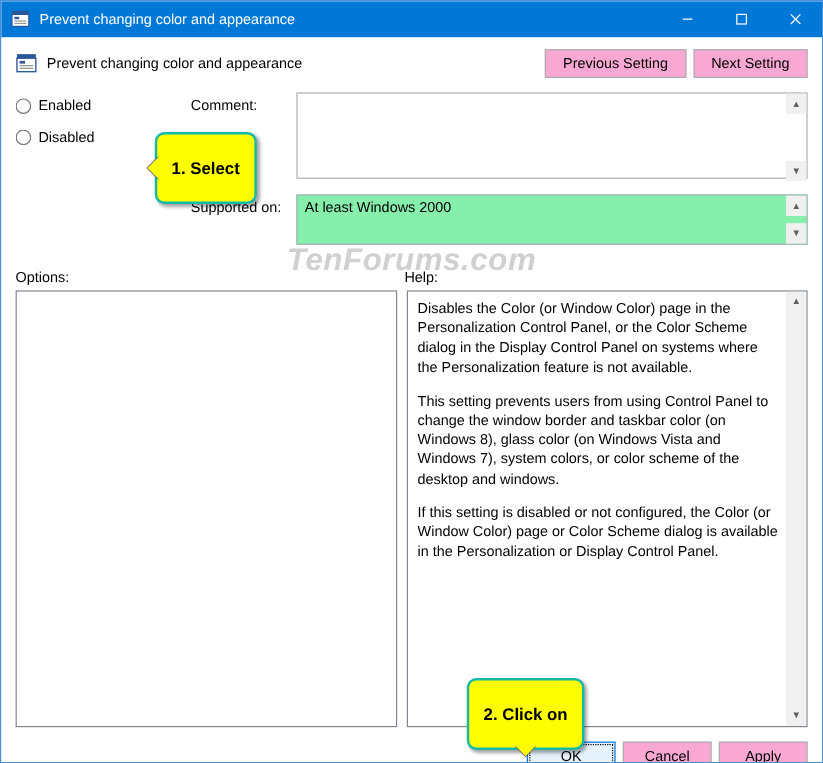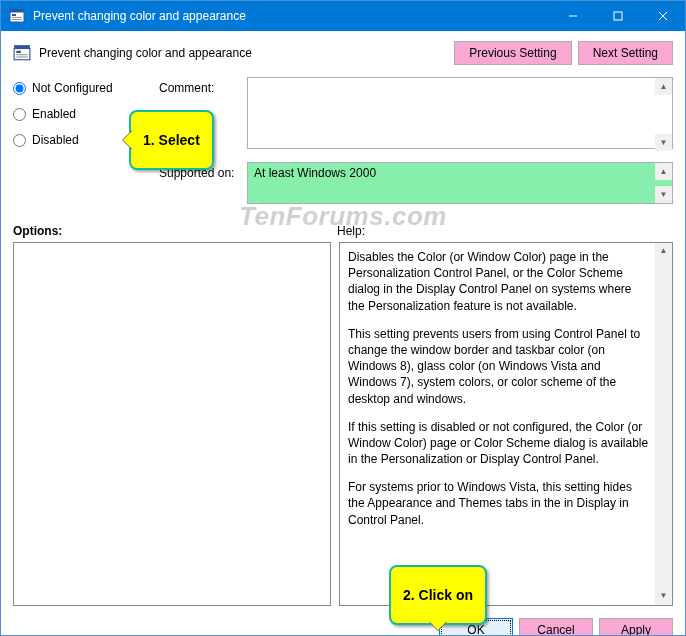--- a/index.html
+++ b/index.html
@@ -121,21 +121,21 @@
     display: flex; align-items: center; justify-content: center;
     color: #606060;
     font-size: 8px;
     pointer-events: auto;
   }
   .section-labels {
     display: flex;
     margin-top: 6px;
     margin-bottom: 4px;
   }
-  .section-labels .lbl-options { width: 324px; font-size: 12px; font-weight: bold; }
+  .section-labels .lbl-options { width: 324px; font-size: 12px; }
   .section-labels .lbl-help { font-size: 12px; }
   .panels {
     display: flex;
     gap: 8px;
     height: 364px;
   }
   .panel {
     border: 1px solid #828790;
     background: #fff;
     font-size: 12px;
@@ -257,24 +257,20 @@
     </span>
     <span class="policy-title">Prevent changing color and appearance</span>
     <div class="nav-buttons">
       <button class="btn">Previous Setting</button>
       <button class="btn">Next Setting</button>
     </div>
   </div>
 
   <div class="config-area">
     <div class="radios">
-      <label class="radio-row">
-        <input type="radio" name="state" checked="" style="">
-        <span>Not Configured</span>
-      </label>
       <label class="radio-row">
         <input type="radio" name="state" style="">
         <span>Enabled</span>
       </label>
       <label class="radio-row">
         <input type="radio" name="state" style="">
         <span>Disabled</span>
       </label>
     </div>
     <div class="right-fields">
@@ -307,21 +303,20 @@
     <div class="lbl-options">Options:</div>
     <div class="lbl-help">Help:</div>
   </div>
 
   <div class="panels">
     <div class="panel options"></div>
     <div class="panel help">
       <p>Disables the Color (or Window Color) page in the Personalization Control Panel, or the Color Scheme dialog in the Display Control Panel on systems where the Personalization feature is not available.</p>
       <p>This setting prevents users from using Control Panel to change the window border and taskbar color (on Windows 8), glass color (on Windows Vista and Windows 7), system colors, or color scheme of the desktop and windows.</p>
       <p>If this setting is disabled or not configured, the Color (or Window Color) page or Color Scheme dialog is available in the Personalization or Display Control Panel.</p>
-      <p>For systems prior to Windows Vista, this setting hides the Appearance and Themes tabs in the in Display in Control Panel.</p>
       <div class="help-sb">
         <div class="sa">▲</div>
         <div class="sa">▼</div>
       </div>
     </div>
   </div>
 </div>
 
 <div class="footer-buttons">
   <button class="btn focused">OK</button>

